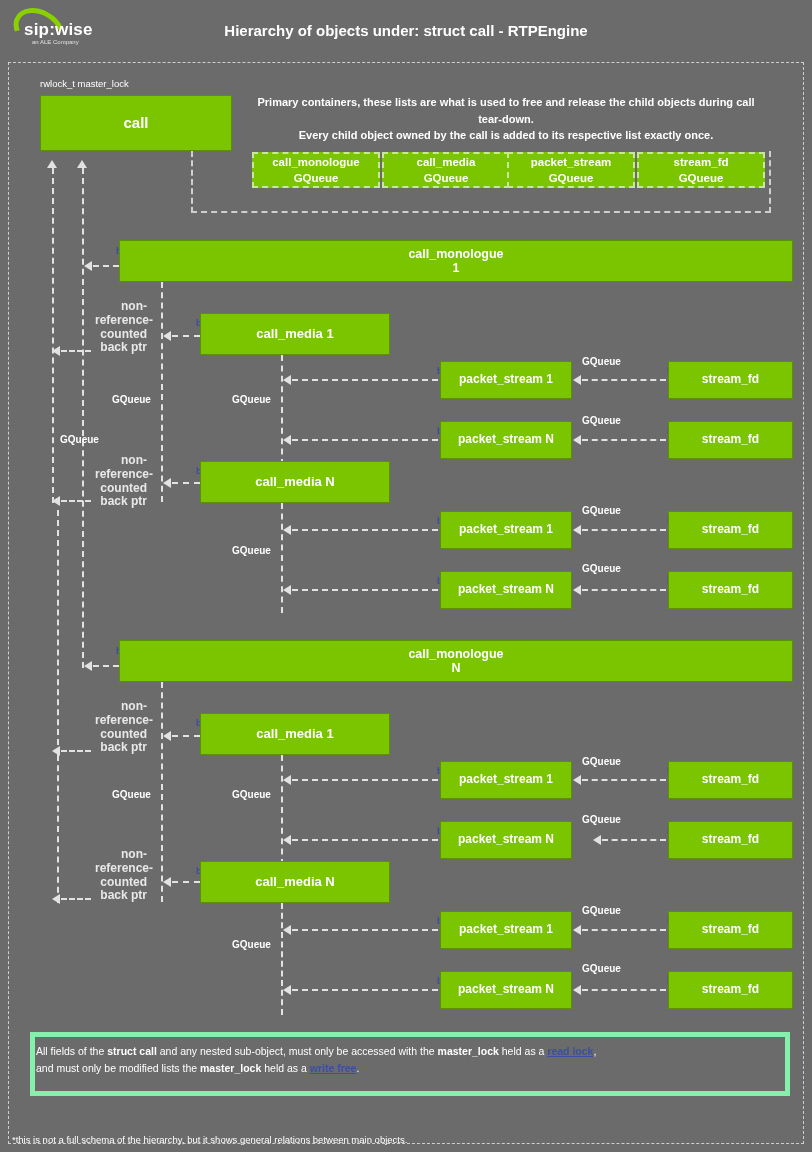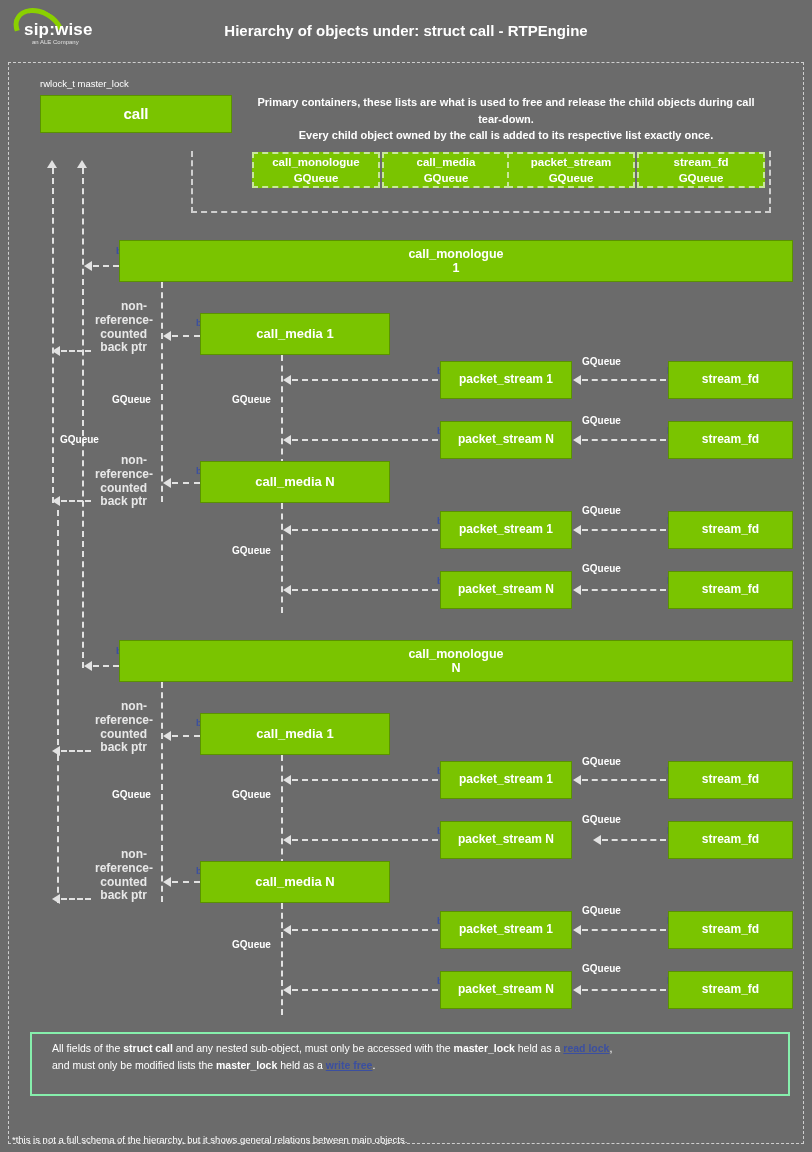--- a/index.html
+++ b/index.html
@@ -95,22 +95,22 @@
   }
   .prim{
     position:absolute;top:152px;height:36px;width:128px;
     border:2px dashed #c8e79a;box-sizing:border-box;background:#7ac400;
     display:flex;flex-direction:column;align-items:center;justify-content:center;
     font-size:11.5px;font-weight:bold;color:#ffffff;line-height:1.4;
   }
   
   #note-box{
     position:absolute;left:30px;top:1032px;width:760px;height:64px;
-    border:2px solid #86efac;box-sizing:border-box;
-    padding:6px 20px;font-size:10.5px;color:#ffffff;line-height:1.6;
+    border:5px solid #86efac;box-sizing:border-box;
+    padding:6px 1px;font-size:10.5px;color:#ffffff;line-height:1.6;
   }
   #note-box b{font-weight:bold;}
   .link{color:#3b4fa0;text-decoration:underline;font-weight:bold;}
   #footnote{
     position:absolute;left:12px;top:1134px;font-size:9.5px;color:#ffffff;
   }
   #master-lock-label{
     position:absolute;left:40px;top:78px;font-size:9.5px;color:#ffffff;
   }
 </style>
@@ -128,21 +128,21 @@
 
 <div id="frame"></div>
 
 <div id="master-lock-label">rwlock_t master_lock</div>
 
 <div id="top-desc">
   <div>Primary containers, these lists are what is used to free and release the child objects during call tear-down.</div>
   <div>Every child object owned by the call is added to its respective list exactly once.</div>
 </div>
 
-<div class="gbox" style="left:40px;top:95px;width:192px;height:38px;font-size:15px;">
+<div class="gbox" style="left:40px;top:95px;width:192px;height:56px;font-size:15px;">
   <span>call</span>
 </div>
 
 <div id="primary-group"></div>
 
 <div class="prim" style="left:252px;">
   <div>call_monologue</div>
   <div>GQueue</div>
 </div>
 <div class="prim" style="left:382px;">

